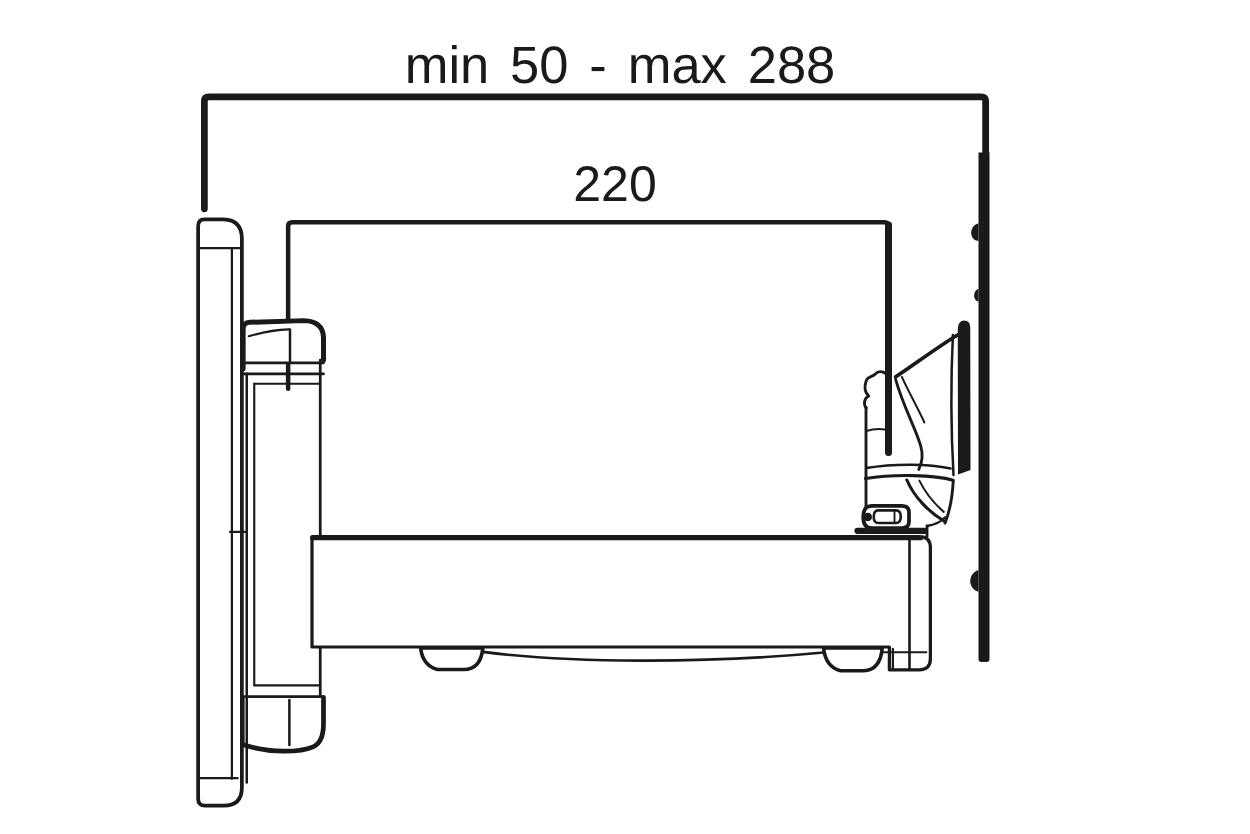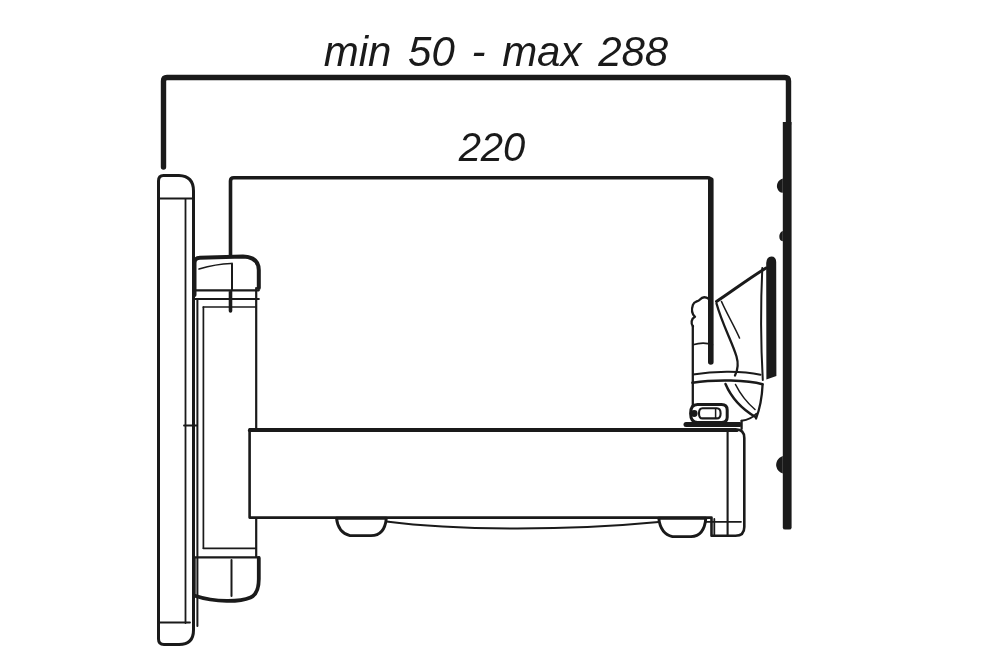--- a/index.html
+++ b/index.html
@@ -1,21 +1,20 @@
 <!DOCTYPE html>
 <html style="--ink: #1a1a1a;"><head>
 <meta charset="utf-8">
 <style>
   :root { --ink: #1a1a1a; }
   html,body { margin:0; padding:0; background:#ffffff; }
   .stage {
     position:relative; width:1000px; height:667px;
     background:#ffffff; overflow:hidden;
     font-family:"Liberation Sans", sans-serif;
-    font-style:italic;
   }
   svg { display:block; }
   .ink   { stroke:var(--ink); fill:none; stroke-linecap:round; stroke-linejoin:round; }
   .fill  { fill:var(--ink); stroke:none; }
   .white { fill:#ffffff; stroke:var(--ink); stroke-linecap:round; stroke-linejoin:round; }
   .dim-label {
     fill:var(--ink); font-family:"Liberation Sans", sans-serif;
     text-anchor:middle; word-spacing:5px;
   }
   .lbl-top { font-size:42px; }

